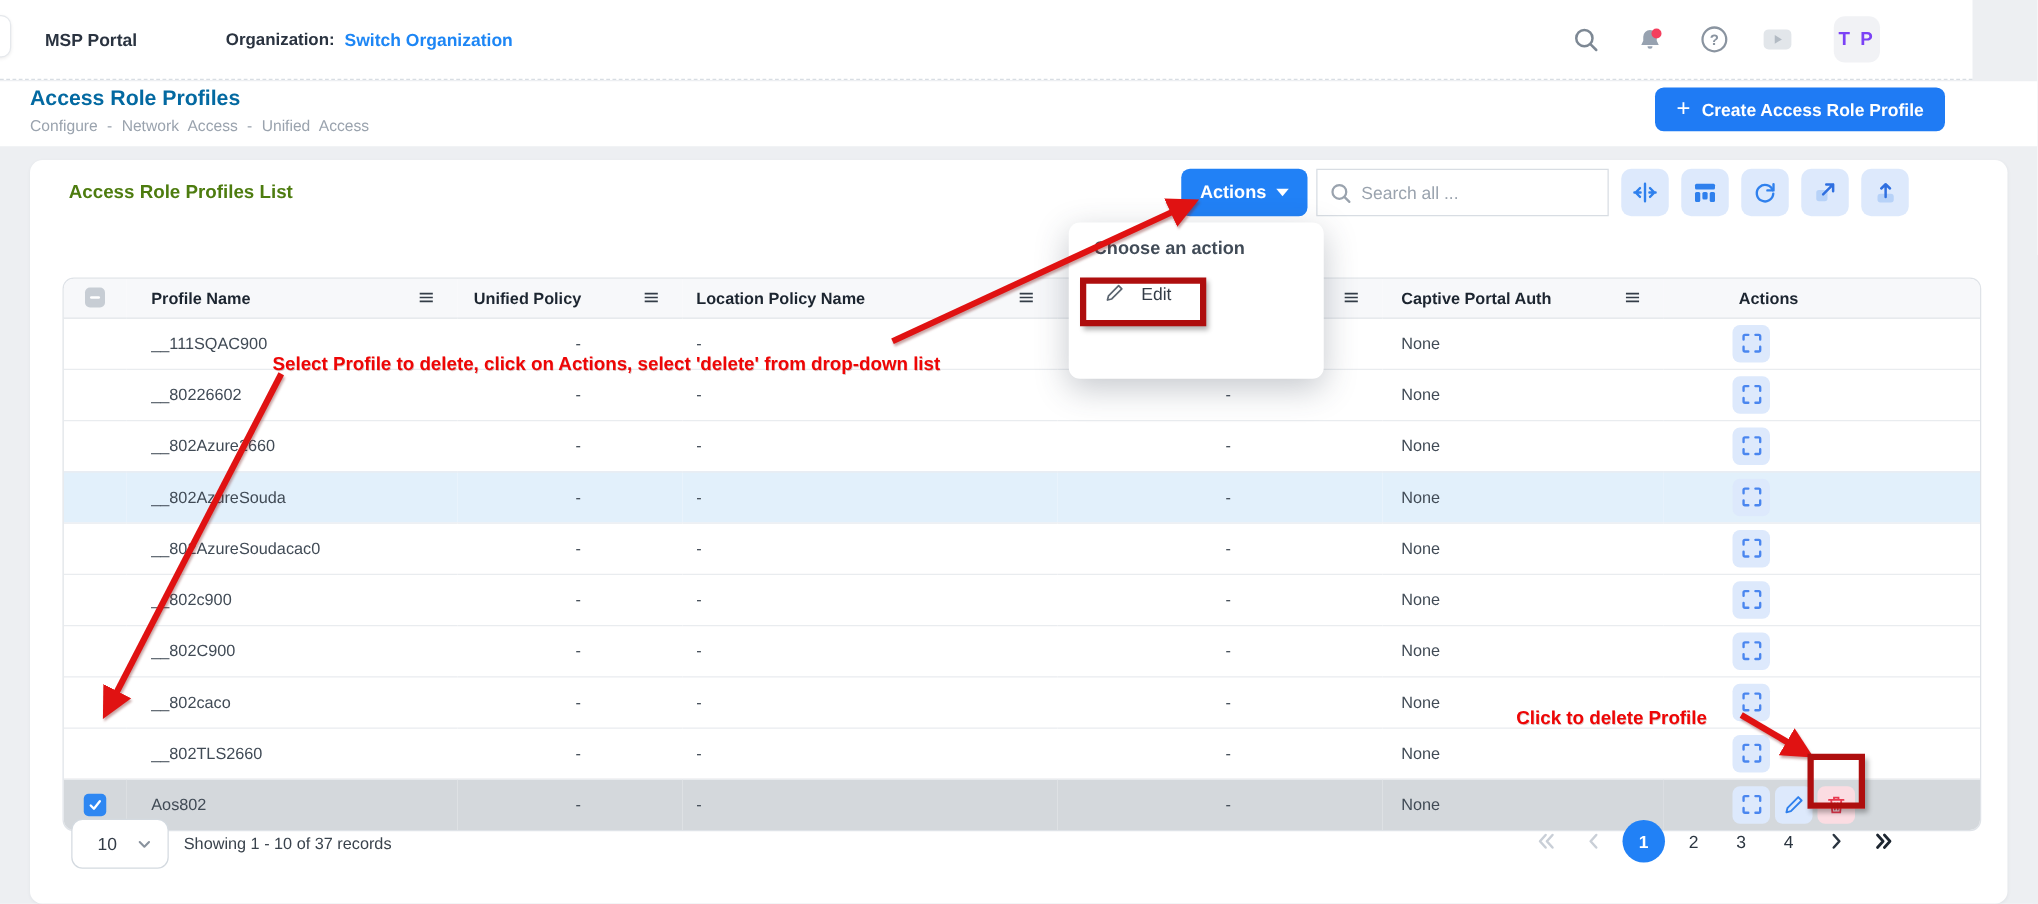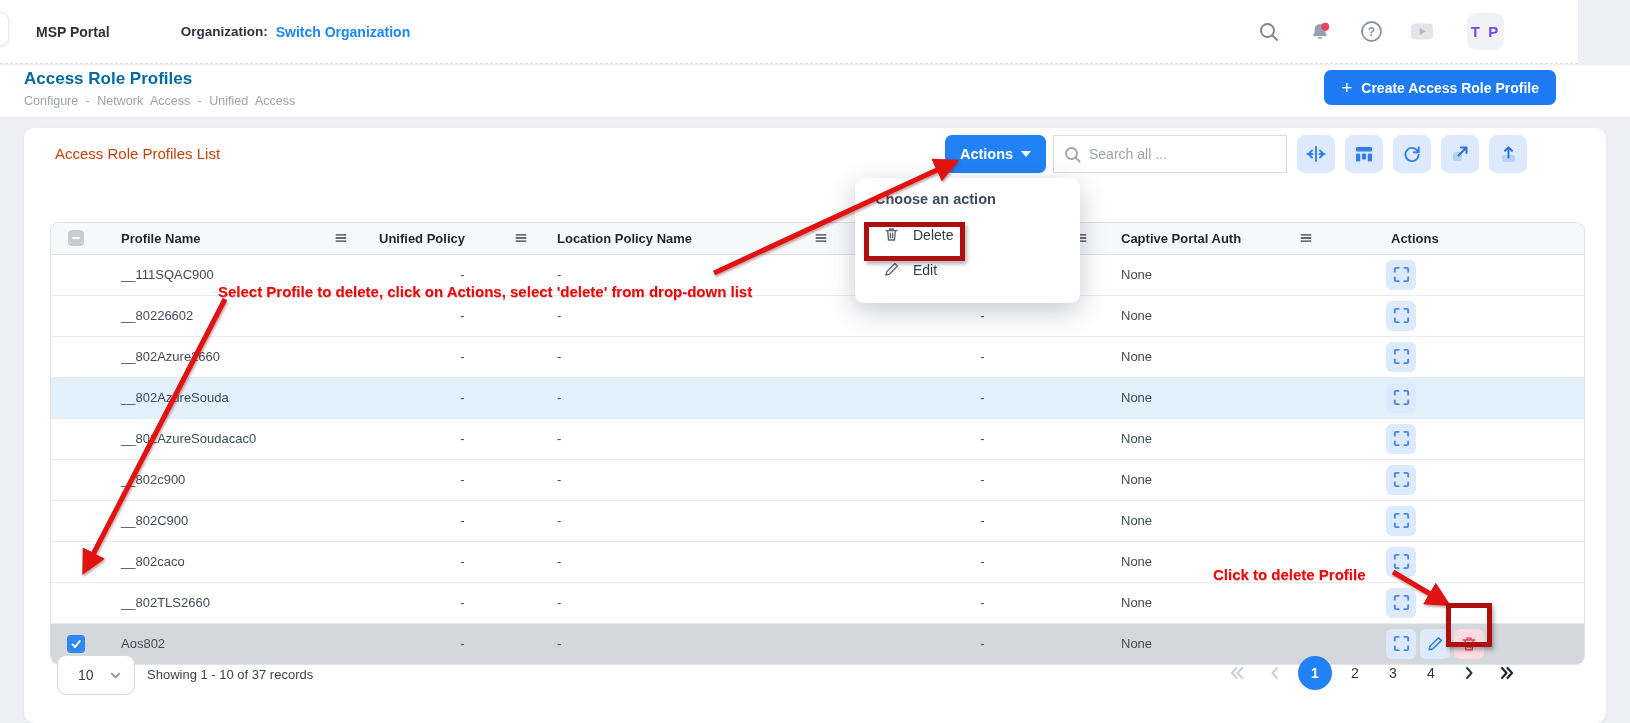--- a/index.html
+++ b/index.html
@@ -25,21 +25,21 @@
   .page-title { position:absolute; left:24px; top:4px; font-size:17px; font-weight:700; color:#0369a1; }
   .breadcrumb { position:absolute; left:24px; top:29px; font-size:12.5px; color:#9aa3ae; word-spacing:4px; }
   .create-btn { position:absolute; right:74px; top:5px; height:35px; padding:0 17px; background:#1f7bf4; border:none;
                 border-radius:7px; color:#fff; font-size:14px; font-weight:700; display:flex; align-items:center; gap:9px;
                 font-family:"Liberation Sans",sans-serif; cursor:pointer; }
   .plus { font-size:19px; font-weight:400; line-height:1; }
 
   
   .card { position:absolute; left:24px; top:128px; width:1582px; height:595px; background:#fff; border-radius:10px;
           box-shadow:0 1px 3px rgba(40,50,70,.06); }
-  .list-title { position:absolute; left:55px; top:145px; font-size:15px; font-weight:400; color:#c2410c; z-index:2; }
+  .list-title { position:absolute; left:55px; top:145px; font-size:15px; font-weight:700; color:#4d7c0f; z-index:2; }
 
   
   .actions-btn { position:absolute; left:945px; top:135px; width:101px; height:38px; background:#2181f6; border:none;
                  border-radius:7px; color:#fff; font-size:14.5px; font-weight:700; display:flex; align-items:center;
                  justify-content:center; gap:8px; font-family:"Liberation Sans",sans-serif; cursor:pointer; z-index:2; }
   .caret { width:0; height:0; border-left:5px solid transparent; border-right:5px solid transparent; border-top:6px solid #fff; }
   .searchbox { position:absolute; left:1053px; top:135px; width:234px; height:38px; border:1px solid #d8dde3;
                border-radius:0; background:#fff; display:flex; align-items:center; padding:0 10px; gap:8px; z-index:2; }
   .searchbox input { border:none; outline:none; flex:1; font-size:14px; color:#3c4652; font-family:"Liberation Sans",sans-serif; background:transparent; }
   .searchbox input::placeholder { color:#9aa3ae; }
@@ -77,21 +77,21 @@
                font-size:14px; color:#333c47; cursor:pointer; z-index:2;text-align:center; }
   .summary { position:absolute; left:147px; top:667px; font-size:13px; color:#3a434d; z-index:2; }
   .pager { position:absolute; left:1222px; top:655px; display:flex; align-items:center; gap:8px; z-index:2; }
   .pg { width:30px; height:36px; display:flex; align-items:center; justify-content:center; font-size:14px;
         color:#2b3540; cursor:pointer; }
   .pg.mut svg path { stroke:#c9cfd7; }
   .pg.num { font-weight:400; }
   .pg.active { width:34px; height:34px; border-radius:50%; background:#2181f6; color:#fff; font-weight:700; }
 
   
-  .dropdown { position:absolute; left:855px; top:178px; width:225px; height:125px; background:#fff; border-radius:9px;
+  .dropdown { position:absolute; left:855px; top:178px; width:204px; height:125px; background:#fff; border-radius:9px;
               box-shadow:0 8px 26px rgba(50,60,80,.28); z-index:20; padding:13px 0 0 0; }
   .dd-header { padding:0 20px 10px 20px; font-size:14.5px; font-weight:700; color:#414b57; }
   .dd-item { display:flex; align-items:center; gap:13px; padding:9px 20px 9px 28px; font-size:14px; color:#333c47; cursor:pointer; }
 
   
   .note { position:absolute; color:#ee0505; font-weight:700; font-size:15px; z-index:27; text-shadow:0.5px 1px 0.5px rgba(120,20,20,.25); }
   .note1 { left:218px; top:283px; }
   .note2 { left:1213px; top:566px; }
   .red-box { position:absolute; border:5px solid #ae0e0e; z-index:26; box-shadow:2px 3px 4px rgba(0,0,0,.3); }
   .red-box1 { left:864px; top:222px; width:101px; height:39px; }
@@ -450,26 +450,20 @@
         <svg width="18" height="16" viewBox="0 0 18 16">
           <path d="M4 3l4.5 5L4 13M9.5 3L14 8l-4.5 5" fill="none" stroke="#1d2630" stroke-width="2.2" stroke-linecap="round" stroke-linejoin="round"></path>
         </svg>
       </span>
   </div>
 
   <div class="dropdown">
     <div class="dd-header">Choose an action</div>
     <div class="dd-item">
       <svg width="17" height="17" viewBox="0 0 20 20">
-          <path d="M3.5 5.5h13M8 5.5V3.5h4v2M5.5 5.5l1 11h7l1-11M8.7 8.5v5.5M11.3 8.5v5.5" fill="none" stroke="#5b6570" stroke-width="1.6" stroke-linecap="round"></path>
-        </svg>
-      <span>Delete</span>
-    </div>
-    <div class="dd-item">
-      <svg width="17" height="17" viewBox="0 0 20 20">
           <path d="M3.5 16.5l1-4L14 3l3 3L7.5 15.5l-4 1z" fill="none" stroke="#5b6570" stroke-width="1.6" stroke-linejoin="round"></path>
         </svg>
       <span>Edit</span>
     </div>
   </div>
 
   <div class="red-box red-box1"></div>
   <div class="red-box red-box2"></div>
 
   <svg class="arrows" width="1630" height="723" viewBox="0 0 1630 723">

